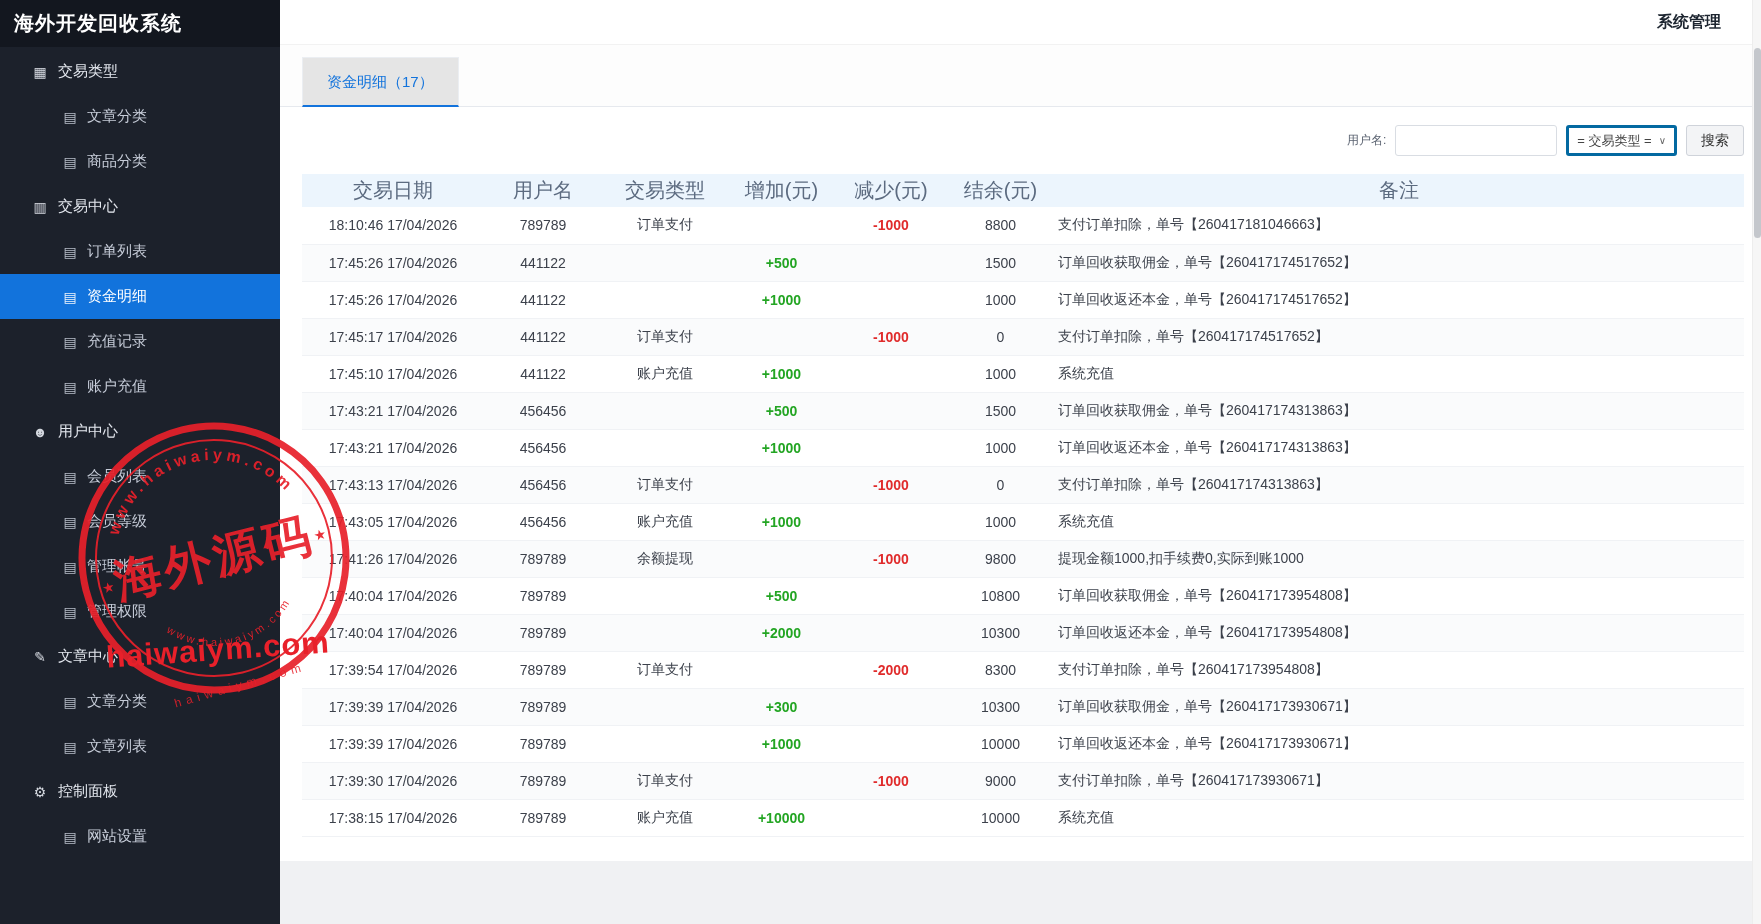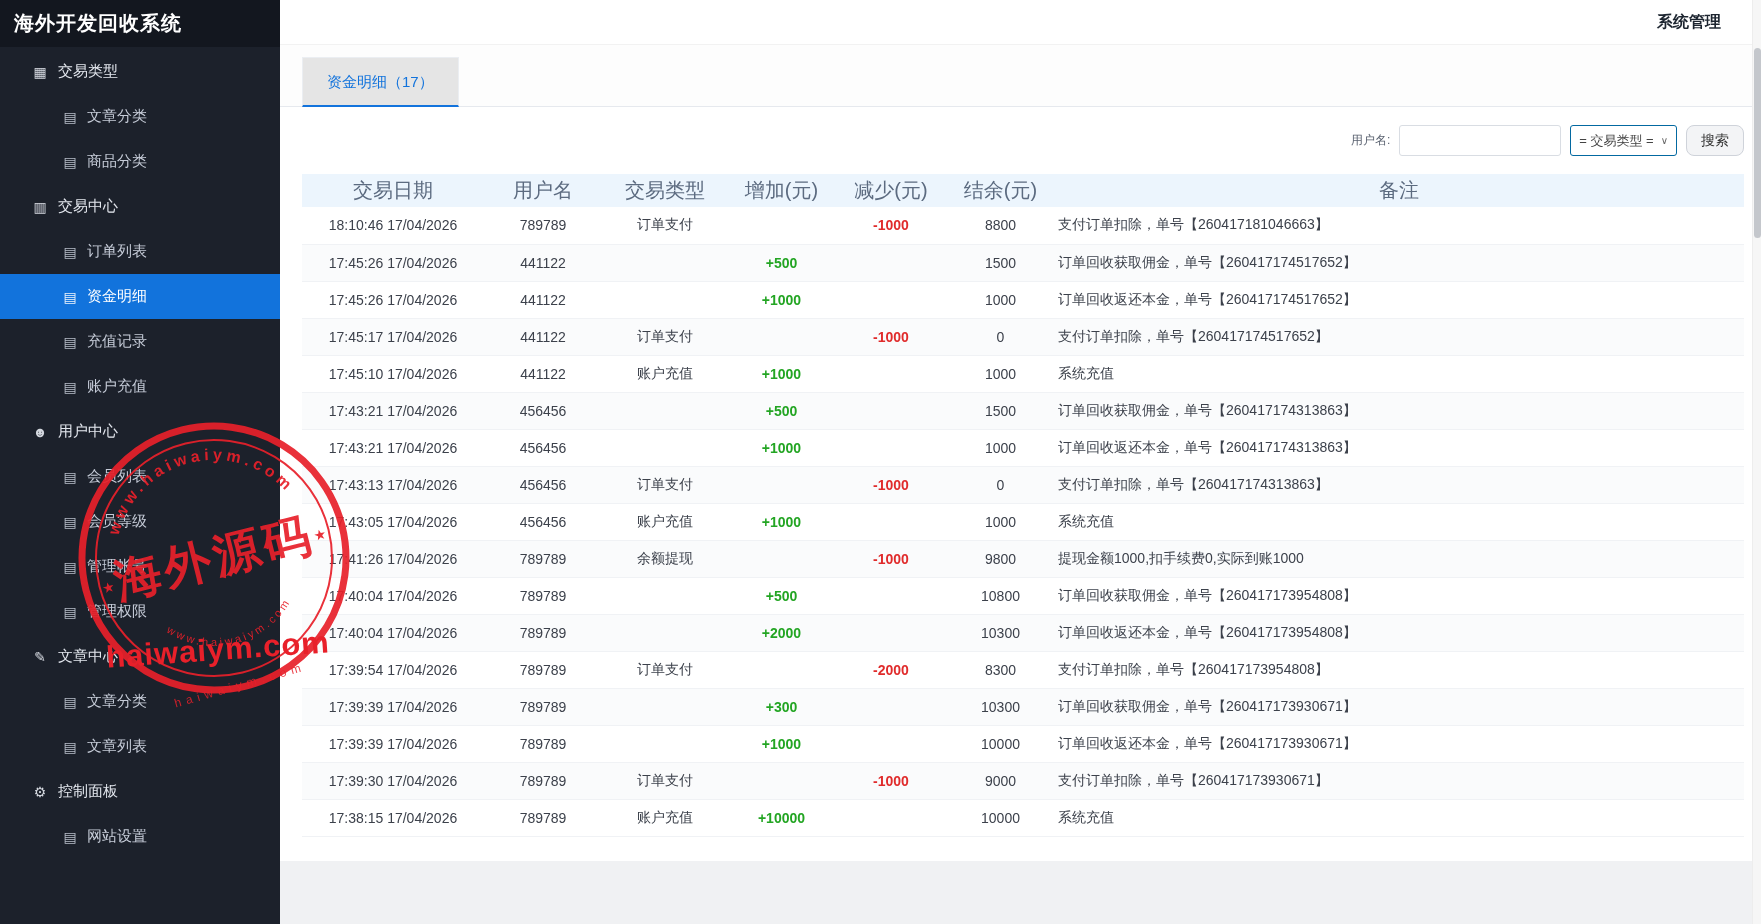--- a/index.html
+++ b/index.html
@@ -51,27 +51,27 @@
   .card { background:#fff; padding:16px 17px 24px 22px; }
 
   
   .filter-row { display:flex; justify-content:flex-end; align-items:center; gap:9px; padding:2px 0 18px 0; }
   .f-label { font-size:12px; color:#5a6270; }
   .f-input {
     width:162px; height:31px; border:1px solid #d9dde3; border-radius:3px;
     padding:0 8px; font-size:13px; outline:none; background:#fff;
   }
   .f-select {
-    height:31px; border:1px solid #0369a1; border-radius:3px; background:#fff;
+    height:31px; border:3px solid #0369a1; border-radius:3px; background:#fff;
     display:flex; align-items:center; gap:7px; padding:0 8px; font-size:13px;
     color:#444; cursor:pointer; white-space:nowrap;justify-content:space-between;
   }
   .chev { font-size:10px; color:#666; }
   .f-btn {
-    height:31px; padding:0 14px; border:1px solid #cfd3da; border-radius:8px;
+    height:31px; padding:0 14px; border:1px solid #cfd3da; border-radius:3px;
     background:#f3f4f6; font-size:14px; color:#333; cursor:pointer;
     font-family:inherit;
   }
 
   
   .fund-table { width:100%; border-collapse:collapse; table-layout:fixed; }
   .fund-table th {
     background:#ecf5fd; height:33px; font-size:20px; font-weight:normal;
     color:#5c6b80; text-align:center; white-space:nowrap;
   }

